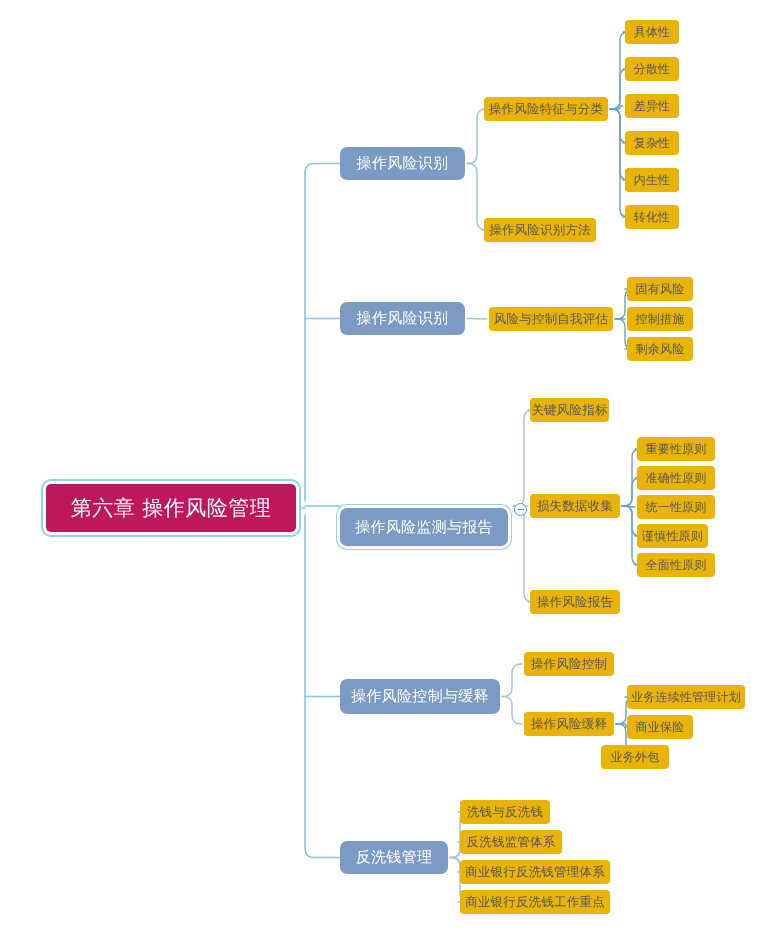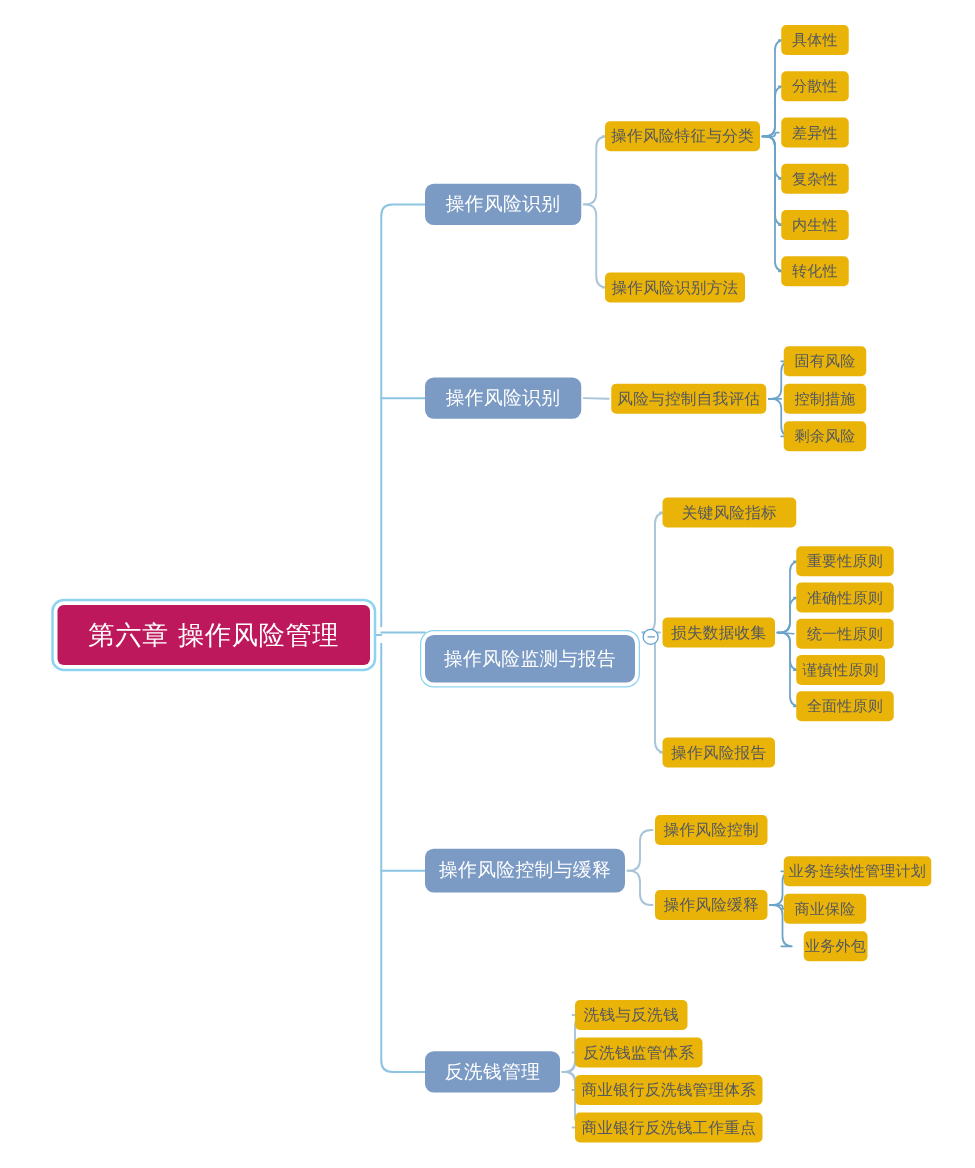--- a/index.html
+++ b/index.html
@@ -174,21 +174,21 @@
     </div>
     <div class="node pill small" style="left: 627px; top: 307px; width: 66px; height: 24px;">
       <span>控制措施</span>
     </div>
     <div class="node pill small" style="left: 627px; top: 337px; width: 66px; height: 24px;">
       <span>剩余风险</span>
     </div>
     <div class="node lvl2 selected" style="left: 340px; top: 487px; width: 168px; height: 38px;">
       <span>操作风险监测与报告</span>
     </div>
-    <div class="node pill" style="left: 530px; top: 398px; width: 107px; height: 24px;">
+    <div class="node pill" style="left: 530px; top: 398px; width: 79px; height: 24px;">
       <span>关键风险指标</span>
     </div>
     <div class="node pill" style="left: 530px; top: 494px; width: 90px; height: 24px;">
       <span>损失数据收集</span>
     </div>
     <div class="node pill small" style="left: 637px; top: 437px; width: 78px; height: 24px;">
       <span>重要性原则</span>
     </div>
     <div class="node pill small" style="left: 637px; top: 466px; width: 78px; height: 24px;">
       <span>准确性原则</span>
@@ -213,21 +213,21 @@
     </div>
     <div class="node pill" style="left: 524px; top: 712px; width: 90px; height: 24px;">
       <span>操作风险缓释</span>
     </div>
     <div class="node pill small" style="left: 627px; top: 685px; width: 118px; height: 24px;">
       <span>业务连续性管理计划</span>
     </div>
     <div class="node pill small" style="left: 627px; top: 715px; width: 66px; height: 24px;">
       <span>商业保险</span>
     </div>
-    <div class="node pill small" style="left: 643px; top: 745px; width: 51px; height: 24px;">
+    <div class="node pill small" style="left: 601px; top: 745px; width: 68px; height: 24px;">
       <span>业务外包</span>
     </div>
     <div class="node lvl2" style="left: 340px; top: 841px; width: 108px; height: 33px;">
       <span>反洗钱管理</span>
     </div>
     <div class="node pill" style="left: 460px; top: 800px; width: 90px; height: 24px;">
       <span>洗钱与反洗钱</span>
     </div>
     <div class="node pill" style="left: 460px; top: 830px; width: 102px; height: 24px;">
       <span>反洗钱监管体系</span>

